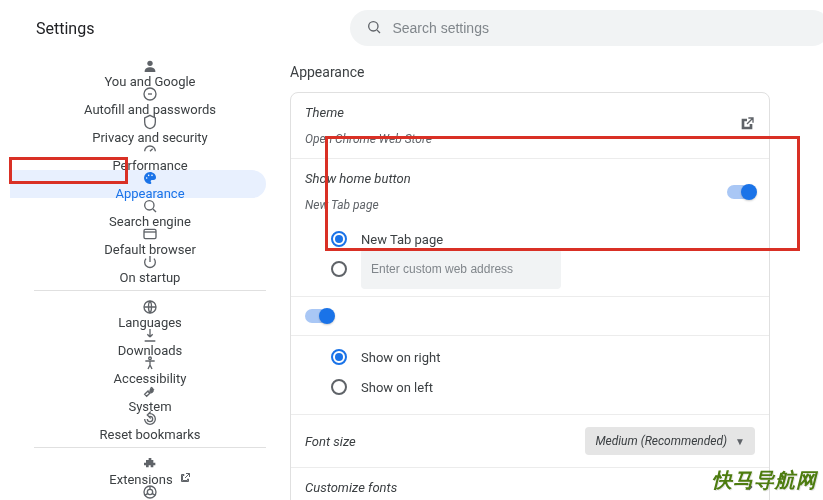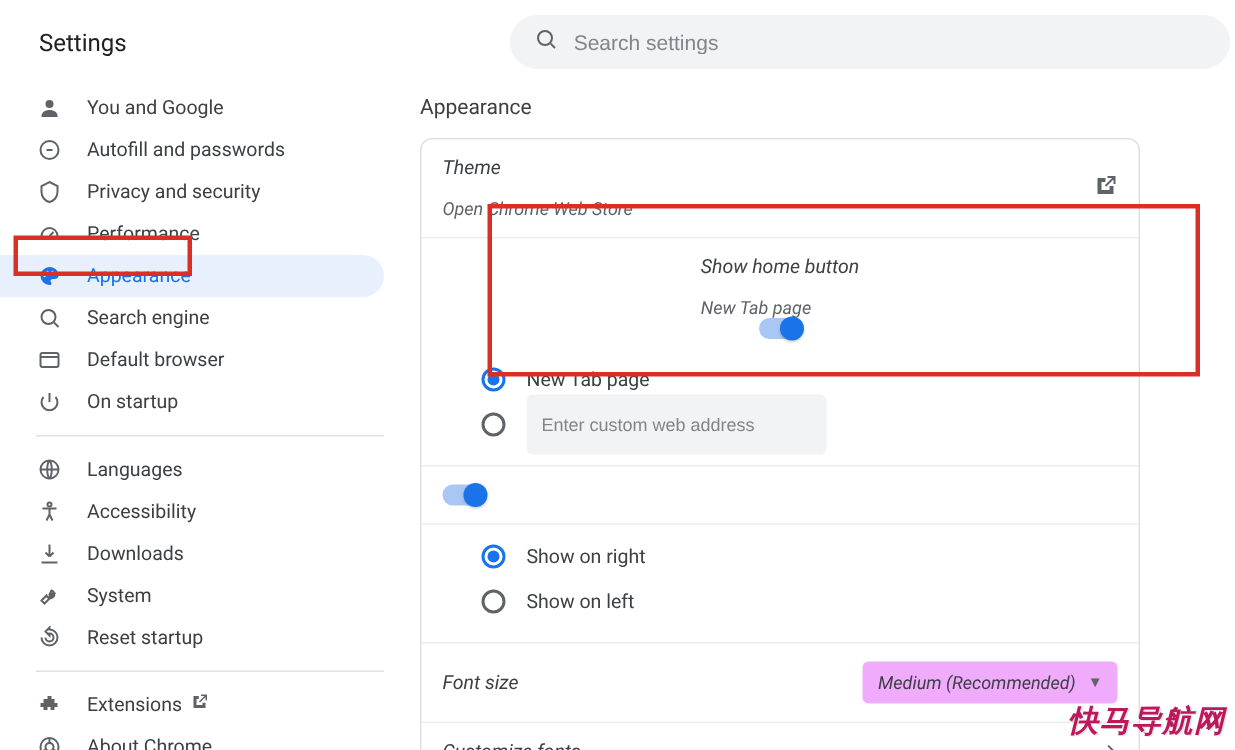--- a/index.html
+++ b/index.html
@@ -6,21 +6,21 @@
 body {
   font-family: "Segoe UI", Roboto, Arial, sans-serif;
   font-size: 13px;
   color: #202124;
   background: #ffffff;
   width: 823px;
   height: 500px;
   overflow: hidden;
   position: relative;
 }
-.app { display: flex; flex-direction: column; height: 100%; }
+.app { display: flex; flex-direction: column; height: 100%; padding-left: 10px; }
 .header {
   display: flex;
   align-items: center;
   padding: 10px 16px 6px 16px;
   gap: 10px;
 }
 .chrome-logo {
   width: 20px; height: 20px;
   border-radius: 50%;
   background: conic-gradient(#ea4335 0 120deg, #fbbc05 120deg 240deg, #34a853 240deg 360deg);
@@ -39,24 +39,24 @@
   color: #5f6368;
 }
 .search input {
   border: none; background: transparent; outline: none;
   font-size: 14px; color: #202124; width: 100%;
 }
 .search input::placeholder { color: #80868b; }
 .body { display: flex; flex: 1; min-height: 0; }
 .sidebar { width: 280px; padding-top: 6px; }
 .sidebar-item {
-  display: flex; align-items: center; gap: 16px;
+  display: flex; align-items: center; 
   height: 28px; padding-left: 24px; margin-right: 24px;
   border-radius: 0 14px 14px 0;
-  color: #3c4043; font-size: 13px; cursor: pointer;
+  color: #3c4043; font-size: 13px; cursor: pointer; flex-direction: column;
 }
 .sidebar-item.selected { background: #e8f0fe; color: #1a73e8; }
 .sidebar-item .icon { width: 18px; display: inline-flex; justify-content: center; color: #5f6368; }
 .sidebar-item.selected .icon { color: #1a73e8; }
 .divider { height: 1px; background: #e0e0e0; margin: 8px 24px 8px 24px; }
 .highlight-box {
   position: absolute; left: 9px; top: 157px; width: 119px; height: 27px;
   border: 3px solid #d93025; pointer-events: none; z-index: 20;
 }
 .highlight-box2 {
@@ -97,30 +97,30 @@
 .radio.checked { border-color: #1a73e8; }
 .radio.checked::after { content: ""; width: 8px; height: 8px; border-radius: 50%; background: #1a73e8; }
 .radio-label { font-size: 13px; color: #3c4043; }
 .custom-input {
   background: #f1f3f4; border: none; border-radius: 4px;
   height: 40px; padding: 0 10px; font-size: 12px;
   color: #be185d; width: 200px;
 }
 .custom-input::placeholder { color: #80868b; }
 .dropdown {
-  background: #f0abfc; border-radius: 4px; height: 28px;
+  background: #e5e5e5; border-radius: 4px; height: 28px;
   display: flex; align-items: center; gap: 8px;
   padding: 0 10px; font-size: 12px; color: #3c4043;
 }
 .chev { color: #5f6368; font-size: 10px; }
 .arrow-right { color: #5f6368; }
 .watermark {
   position: absolute; right: 6px; bottom: 6px;
   font-size: 20px; font-weight: bold; font-style: italic;
-  color: #be185d; letter-spacing: 1px;
+  color: #4d7c0f; letter-spacing: 1px;
   text-shadow: 1px 1px 0 rgba(0,0,0,.1);
 }
 .ext-icon { display: inline-flex; align-items: center; gap: 6px; }
 </style>
 </head>
 <body>
 
 <div class="app">
   <div class="header">
     <span class="chrome-logo"></span>
@@ -221,49 +221,49 @@
             <svg width="16" height="16" viewBox="0 0 24 24" fill="none" stroke="currentColor" stroke-width="2">
               <circle cx="12" cy="12" r="9"></circle>
               <path d="M3 12h18M12 3c3 3 3 15 0 18M12 3c-3 3-3 15 0 18"></path>
             </svg>
           </span>
         <span>Languages</span>
       </div>
       <div class="sidebar-item">
         <span class="icon">
             <svg width="16" height="16" viewBox="0 0 24 24" fill="none" stroke="currentColor" stroke-width="2">
+              <path d="M12 3v12m0 0l-4-4m4 4l4-4M4 21h16"></path>
+            </svg>
+          </span>
+        <span>Downloads</span>
+      </div>
+      <div class="sidebar-item">
+        <span class="icon">
+            <svg width="16" height="16" viewBox="0 0 24 24" fill="none" stroke="currentColor" stroke-width="2">
               <circle cx="12" cy="5" r="2"></circle>
               <path d="M5 9h14M12 9v6m-3 6l3-6 3 6"></path>
             </svg>
           </span>
         <span>Accessibility</span>
       </div>
       <div class="sidebar-item">
         <span class="icon">
             <svg width="16" height="16" viewBox="0 0 24 24" fill="none" stroke="currentColor" stroke-width="2">
-              <path d="M12 3v12m0 0l-4-4m4 4l4-4M4 21h16"></path>
-            </svg>
-          </span>
-        <span>Downloads</span>
-      </div>
-      <div class="sidebar-item">
-        <span class="icon">
-            <svg width="16" height="16" viewBox="0 0 24 24" fill="none" stroke="currentColor" stroke-width="2">
               <path d="M14 7a4 4 0 11-5 5L4 17l3 3 5-5a4 4 0 015-5l-3 3-2-2z"></path>
             </svg>
           </span>
         <span>System</span>
       </div>
       <div class="sidebar-item">
         <span class="icon">
             <svg width="16" height="16" viewBox="0 0 24 24" fill="none" stroke="currentColor" stroke-width="2">
               <path d="M4 12a8 8 0 108-8V2L8 6l4 4V8a4 4 0 11-4 4"></path>
             </svg>
           </span>
-        <span>Reset startup</span>
+        <span>Reset bookmarks</span>
       </div>
 
       <div class="divider"></div>
 
       <div class="sidebar-item">
         <span class="icon">
             <svg width="16" height="16" viewBox="0 0 24 24" fill="currentColor">
               <path d="M10 3h4v3h3v4h3v4h-3v3h-4v-3h-3v3H6v-3H3v-4h3V6h4z"></path>
             </svg>
           </span>
@@ -294,21 +294,21 @@
             <div class="label">Theme</div>
             <div class="sublabel">Open Chrome Web Store</div>
           </div>
           <span class="launch">
             <svg viewBox="0 0 24 24" fill="none" stroke="currentColor" stroke-width="2">
                 <path d="M14 3h7v7M21 3l-9 9M5 5h6v2H7v10h10v-4h2v6H5z"></path>
               </svg>
           </span>
         </div>
 
-        <div class="row" style="padding-bottom:6px;border-bottom:none;flex-direction:column;">
+        <div class="row" style="padding-bottom:6px;border-bottom:none;">
           <div>
             <div class="label">Show home button</div>
             <div class="sublabel">New Tab page</div>
           </div>
           <div class="toggle"></div>
         </div>
         <div class="radio-group">
           <div class="radio-line">
             <span class="radio checked"></span>
             <span class="radio-label">New Tab page</span>

